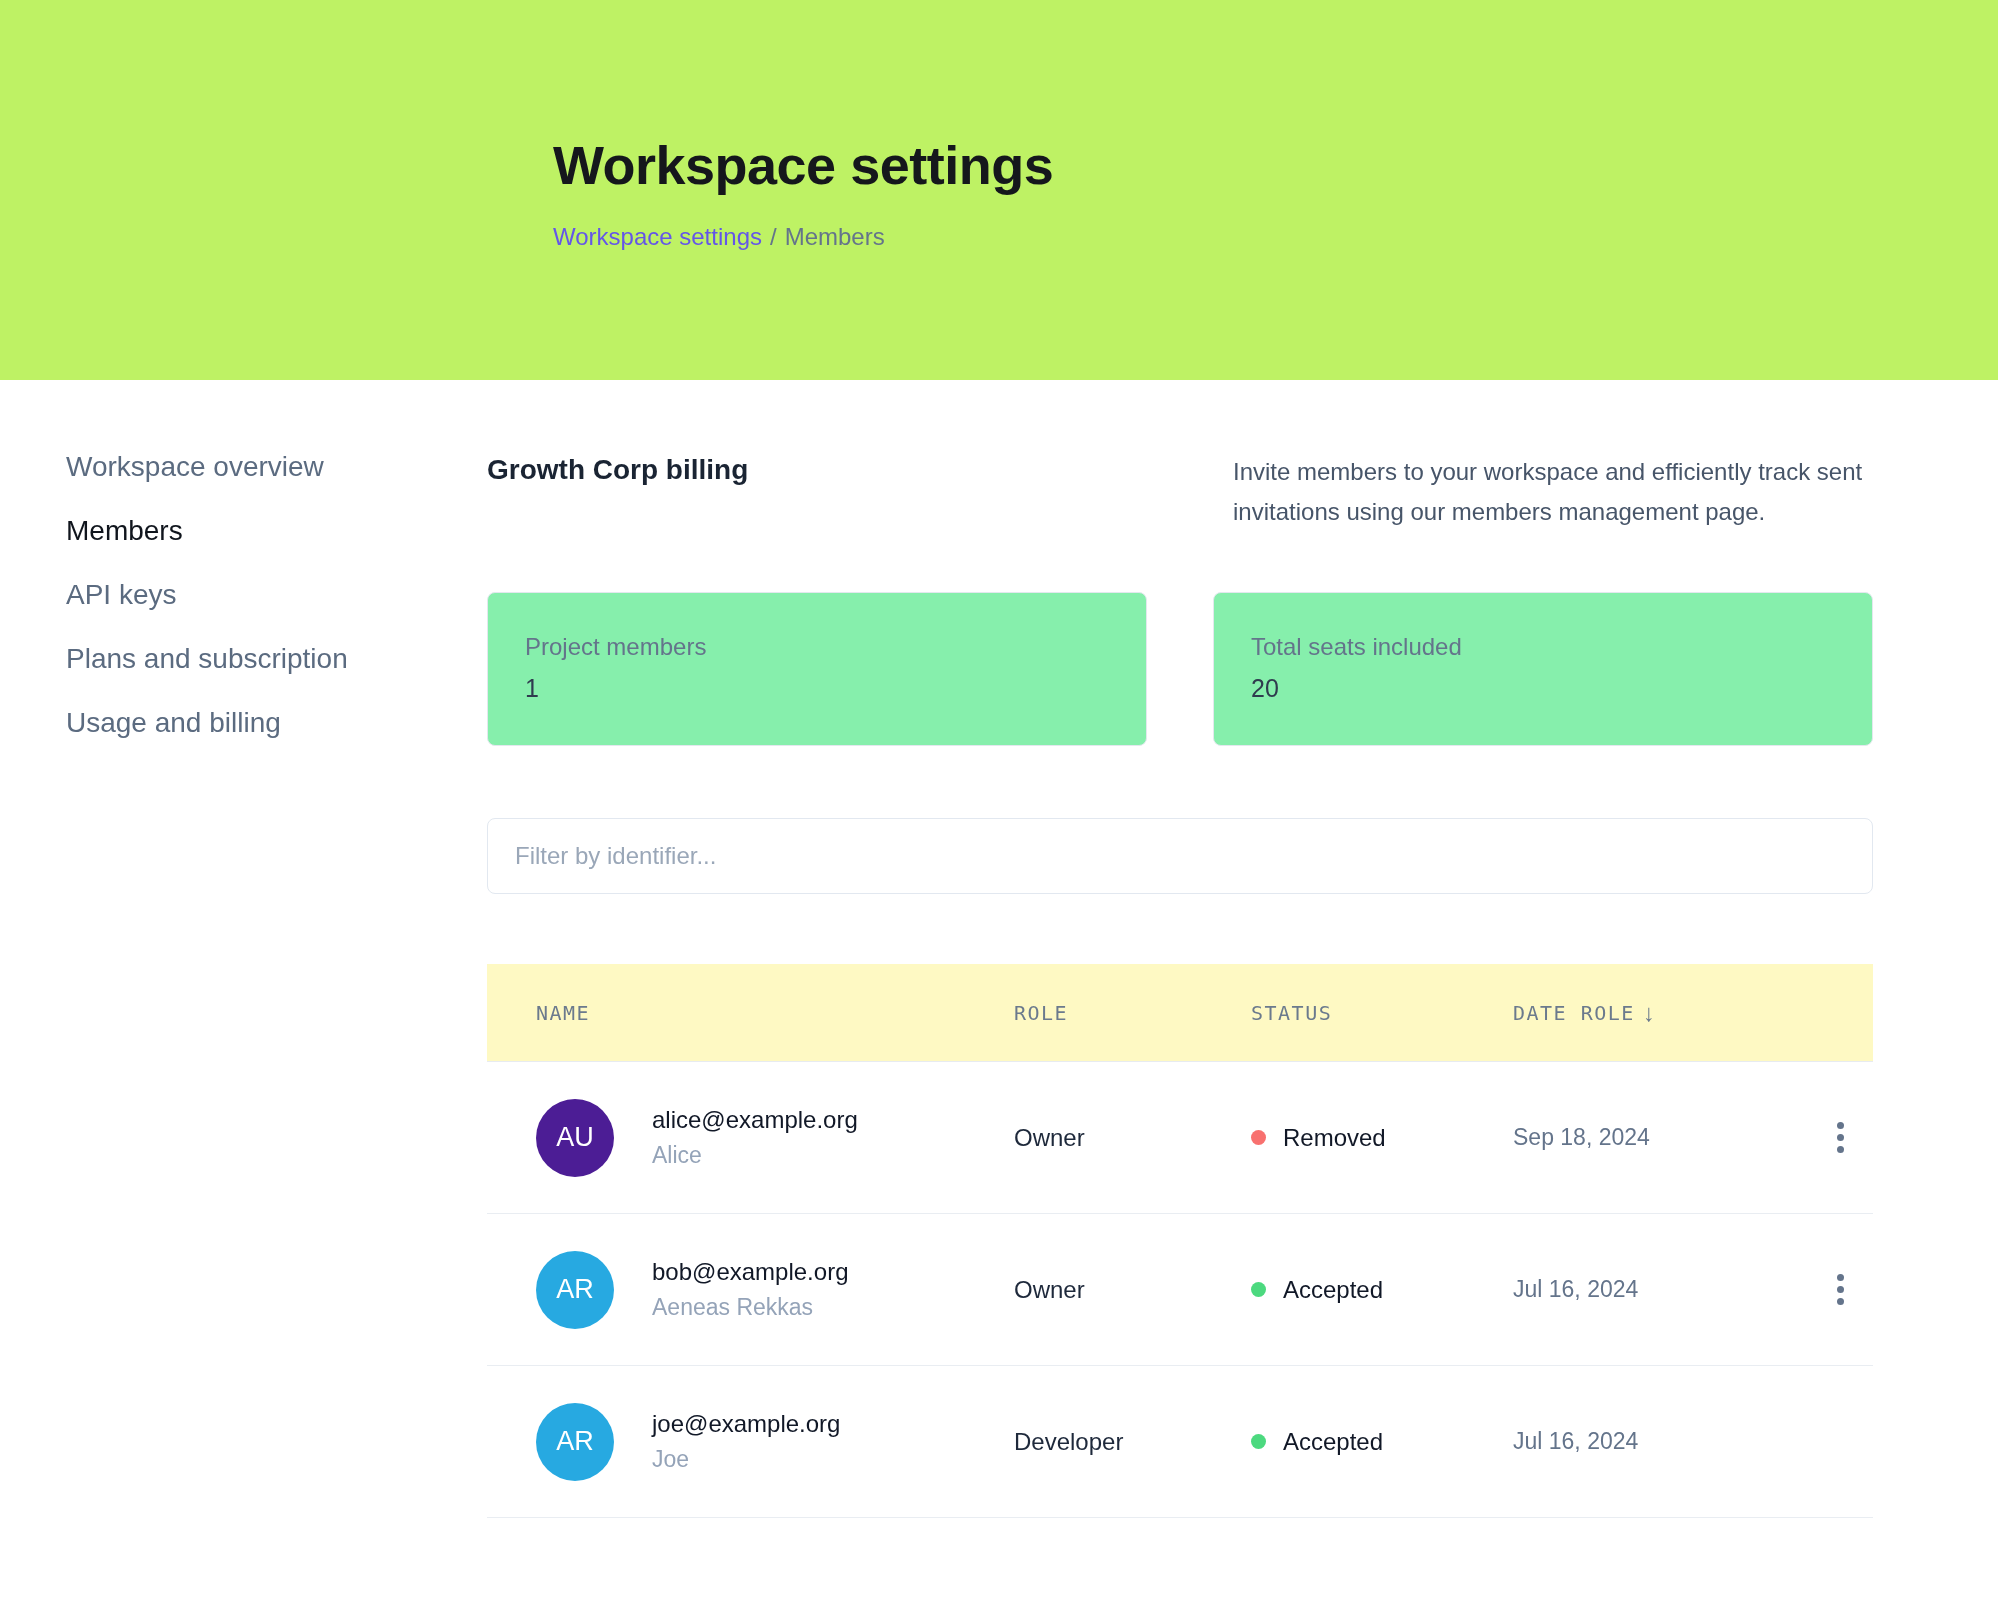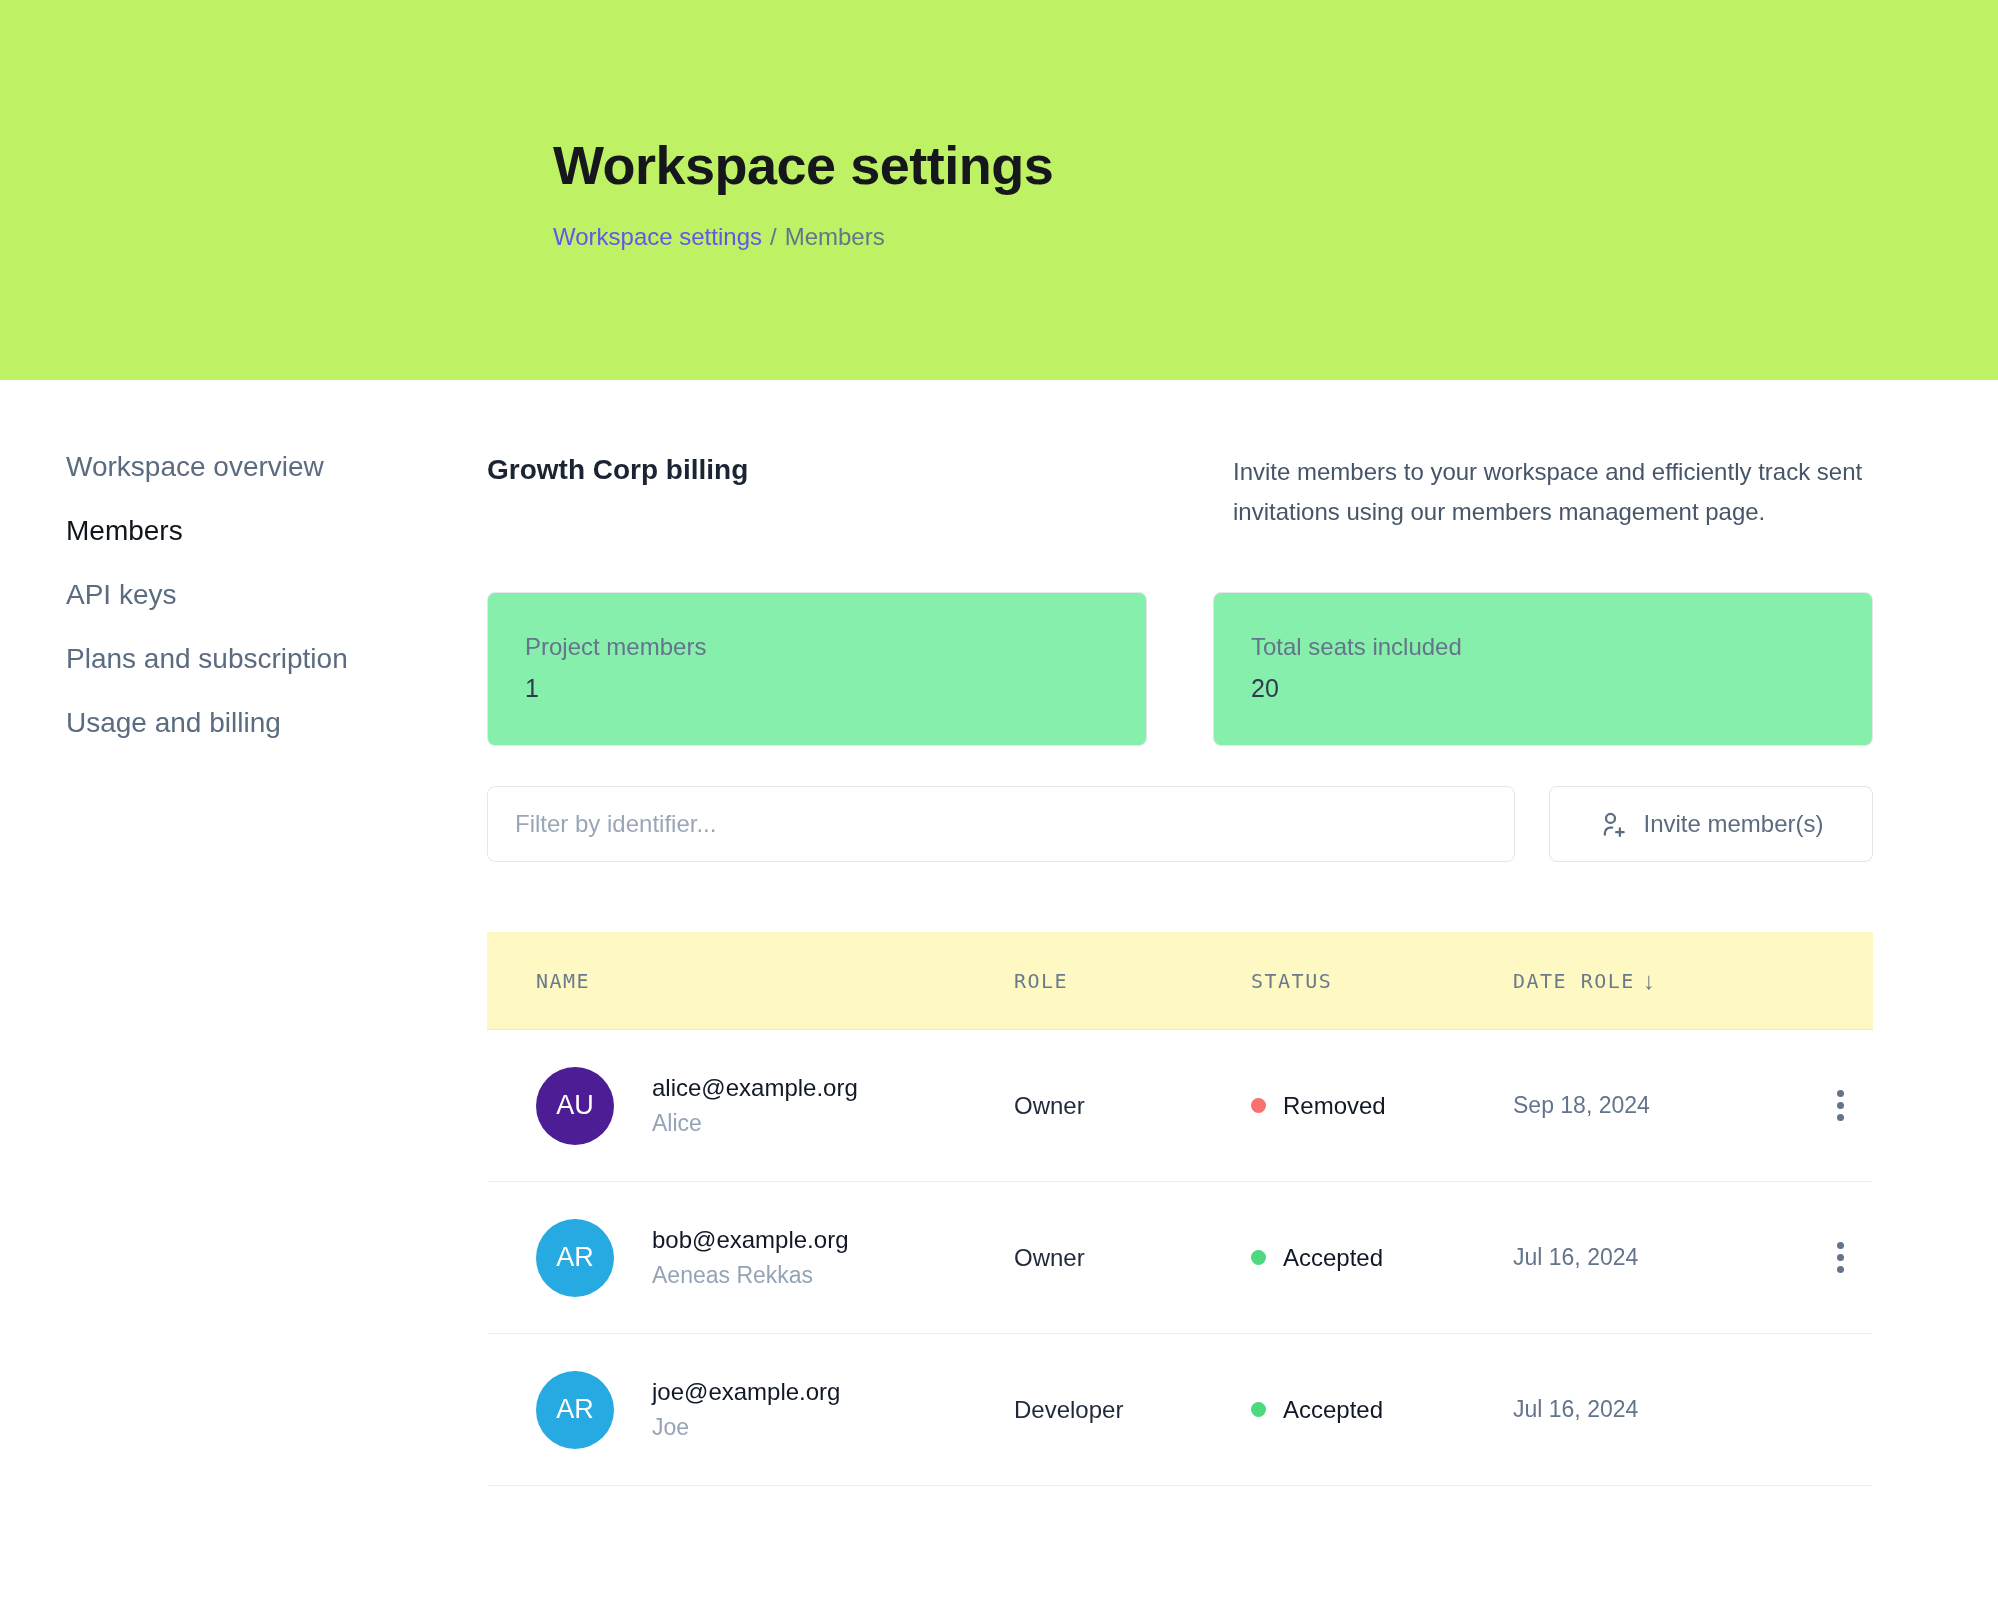--- a/index.html
+++ b/index.html
@@ -79,21 +79,21 @@
     border: 1px solid #e3e8ee;
     border-radius: 8px;
     padding: 40px 36px 42px 37px;
     background: #86efac;
   }
   .stat-label { font-size: 24px; color: #64748b; }
   .stat-value { font-size: 25px; color: #2f3b4e; margin-top: 13px; }
 
   
   .filter-row {
-    margin-top: 40px;
+    margin-top: 72px;
     display: flex;
     gap: 34px;
   }
   .filter-input {
     flex: 1 1 auto;
     height: 76px;
     border: 1px solid #e2e8f0;
     border-radius: 8px;
     font-family: "Liberation Sans", sans-serif;
     font-size: 24px;
@@ -216,31 +216,20 @@
     <div class="stat-value">1</div>
   </div>
         <div class="stat-card">
     <div class="stat-label">Total seats included</div>
     <div class="stat-value">20</div>
   </div>
       </div>
 
     <div class="filter-row">
       <input class="filter-input" type="text" placeholder="Filter by identifier..." style="">
-      <button class="invite-btn">
-        <span>
-          <svg width="30" height="30" viewBox="0 0 24 24" fill="none" stroke="#5b6b80" stroke-width="1.8" stroke-linecap="round" stroke-linejoin="round">
-            <circle cx="10" cy="7.5" r="3.6"></circle>
-            <path d="M5.5 20.5v-1.2a4.5 4.5 0 0 1 4.5-4.5h1.4"></path>
-            <path d="M17.5 15.5v6"></path>
-            <path d="M14.5 18.5h6"></path>
-          </svg>
-        </span>
-        <span>Invite member(s)</span>
-      </button>
     </div>
 
     <div class="table">
       <div class="thead">
           <div class="hcell">
             <span>NAME</span>
           </div>
           <div class="hcell">
             <span>ROLE</span>
           </div>

